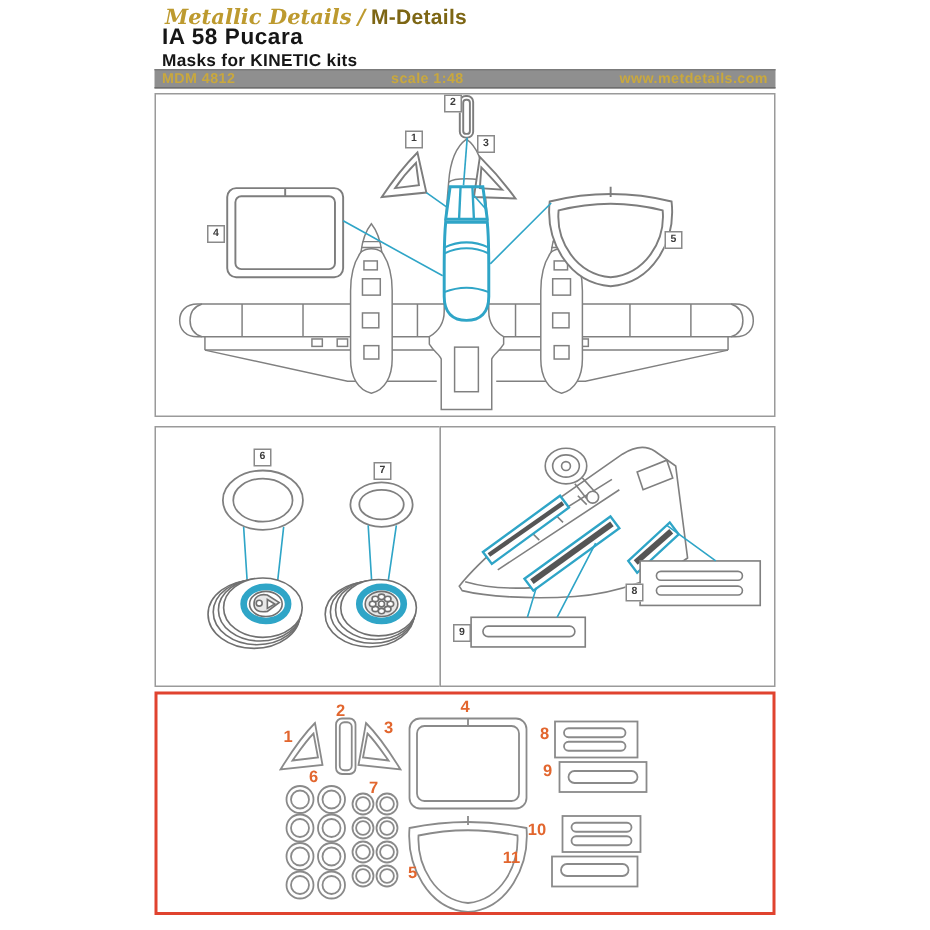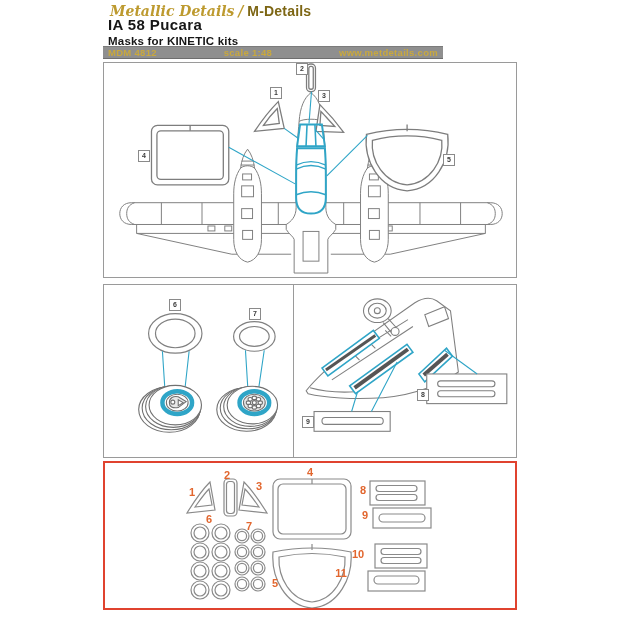--- a/index.html
+++ b/index.html
@@ -9,21 +9,21 @@
   }
   .abs{position:absolute;}
   
   #brand{left:110px;top:3px;font-size:14px;white-space:nowrap;text-align:right;}
   #brand .script{font-family:"DejaVu Serif", serif;font-style:italic;font-weight:bold;color:#bd9a2f;}
   #brand .sep{font-family:"DejaVu Serif", serif;font-style:italic;font-weight:bold;color:#bd9a2f;}
   #brand .bold{font-family:"Liberation Sans", sans-serif;font-weight:bold;color:#7d6614;letter-spacing:.2px;}
   #title{left:108px;top:16px;font-size:15px;font-weight:bold;color:#161616;letter-spacing:.4px;}
   #subtitle{left:108px;top:35px;font-size:11.5px;font-weight:bold;color:#161616;letter-spacing:.2px;}
   #infobar{
-    left:103px;top:46px;width:340px;height:13px;background:#8f8f8f;
+    left:103px;top:46px;width:414px;height:13px;background:#8f8f8f;
     border-top:1px solid #7b7b7b;border-bottom:1px solid #6e6e6e;box-sizing:border-box;
     display:flex;justify-content:space-between;align-items:center;padding:0 5px;
     font-size:9.5px;font-weight:bold;color:#c9a83d;letter-spacing:.3px;
   }
   
   .box{position:absolute;background:#fff;border:1px solid #9a9a9a;box-sizing:border-box;}
   #main-box{left:103px;top:62px;width:414px;height:216px;}
   #wheel-box{left:103px;top:284px;width:191px;height:174px;}
   #cockpit-box{left:293px;top:284px;width:224px;height:174px;}
   #sheet-box{left:103px;top:461px;width:414px;height:149px;border:2px solid #e0432f;}

